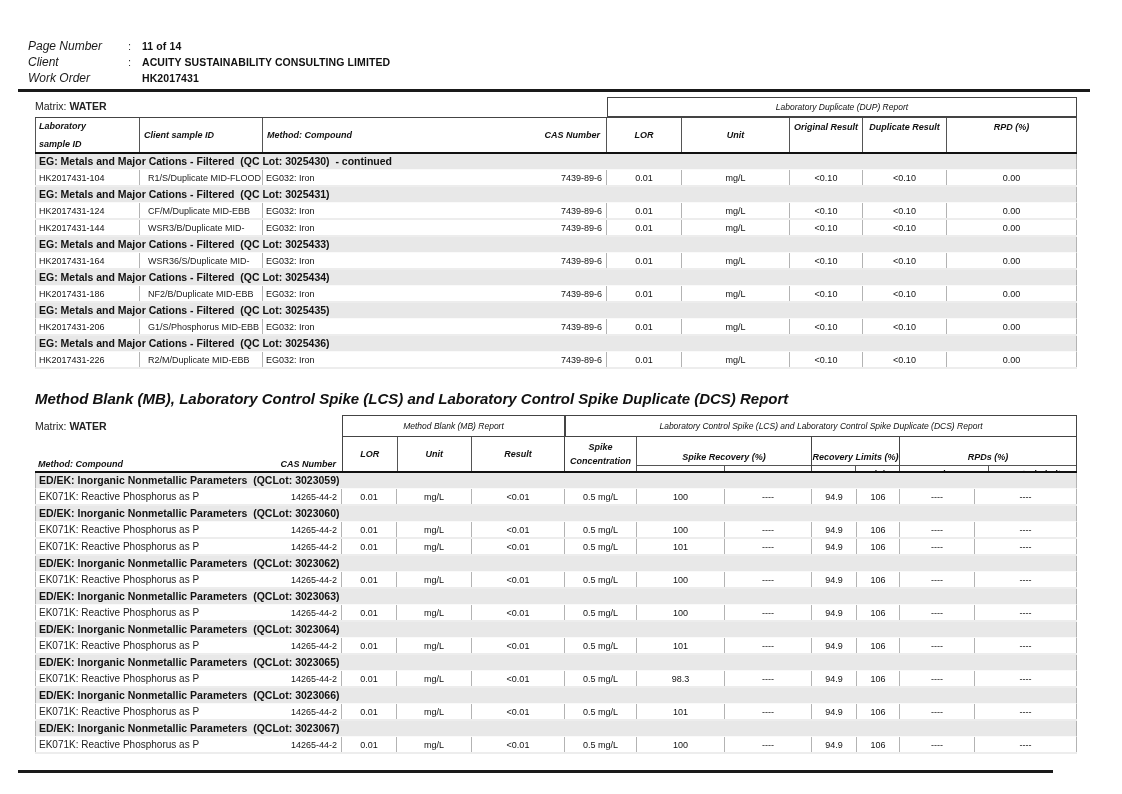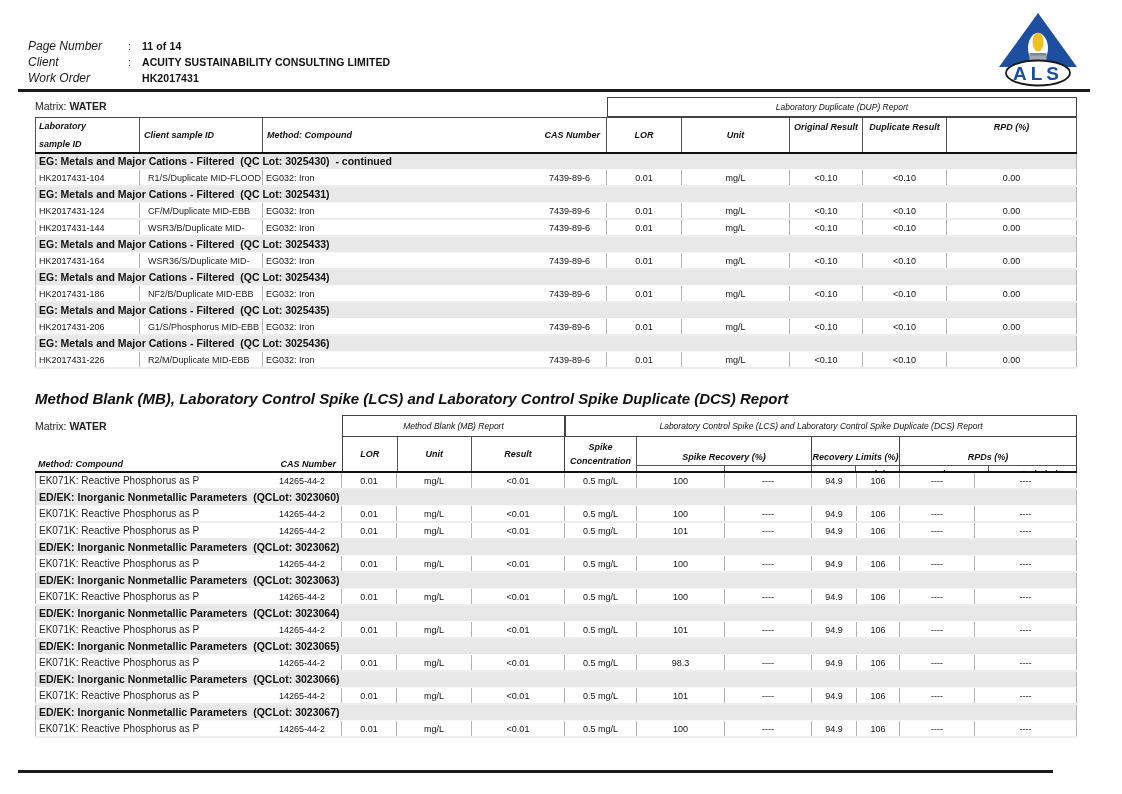--- a/index.html
+++ b/index.html
@@ -28,21 +28,21 @@
              font-style:italic; font-weight:normal; font-size:8.5px; }
   .hc { font-style:italic; font-weight:bold; font-size:9px; display:flex;
         align-items:center; justify-content:center; background:#fff; overflow:hidden; }
   .sec { height:16px; line-height:15px; background:#e8e8e8; font-weight:bold;
          font-size:10.5px; padding-left:3px; border-left:1px solid #b3b3b3;
          border-right:1px solid #b3b3b3; border-bottom:1px solid #fafafa; white-space:pre; overflow:hidden;}
   .row { height:17px; line-height:14px; border-bottom:2px solid #ededed; background:#fff; }
   .row .c { border-right:1px solid #b3b3b3; overflow:hidden; font-size:9px; padding-top:1px; }
   .row .c:first-child { border-left:1px solid #b3b3b3; }
   .num { text-align:center; }
-  .mc { display:flex; justify-content:space-between; padding:1px 16px 0 3px; }
+  .mc { display:flex; justify-content:space-between; padding:1px 4px 0 3px; }
   .labid { padding-left:3px; font-size:9.5px; }
   .clientid { padding-left:8px; font-size:7.5px; color:#222; padding-top:3px; }
 
   
   .t1grid { display:grid; grid-template-columns:105px 123px 344px 75px 108px 73px 84px 130px; }
   #t1 { top:97px; }
   #t1-span { left:572px; top:0; width:470px; height:20px; }
   #t1-head { position:absolute; top:20px; left:0; width:1042px; height:37px;
              border-top:1px solid #444; border-bottom:2px solid #111; }
   #t1-head .hc { border-right:1px solid #555; height:34px; }
@@ -101,31 +101,20 @@
       <span class="hdr-sep">:</span>
       <span class="hdr-value">ACUITY SUSTAINABILITY CONSULTING LIMITED</span>
     </div>
     <div class="hdr-row">
       <span class="hdr-label">Work Order</span>
       <span class="hdr-sep"></span>
       <span class="hdr-value">HK2017431</span>
     </div>
   </div>
 
-  <div class="logo">
-    <svg width="90" height="78" viewBox="0 0 90 78">
-      <polygon points="45,3 84,57 6,57" fill="#1d4e9f"></polygon>
-      <ellipse cx="45" cy="38" rx="10" ry="15" fill="#ffffff"></ellipse>
-      <ellipse cx="45" cy="32" rx="5.5" ry="9.5" fill="#f0c01e"></ellipse>
-      <rect x="36.5" y="43" width="17" height="8" rx="2" fill="#9fa8b3"></rect>
-      <rect x="36.5" y="43" width="17" height="2.5" rx="1" fill="#7d8791"></rect>
-      <ellipse cx="45" cy="63" rx="32" ry="12.5" fill="#ffffff" stroke="#1a1a1a" stroke-width="1.8"></ellipse>
-      <text x="45" y="69.5" text-anchor="middle" font-family="Liberation Sans, sans-serif" font-weight="bold" font-size="19" letter-spacing="4" fill="#1d4e9f">ALS</text>
-    </svg>
-  </div>
 
   <div class="rule-top"></div>
 
   <div class="matrix" style="left:35px; top:100px;">
     <span>Matrix:</span>
     <b>WATER</b>
   </div>
 
   <div class="tbl" id="t1">
     <div class="spanbox" id="t1-span">Laboratory Duplicate (DUP) Report</div>
@@ -292,20 +281,21 @@
     <div class="t2group" id="t2-grp-rpd">
       <div class="ghead">RPDs (%)</div>
       <div class="gsub">
         <div class="hc">Value</div>
         <div class="hc">Control Limit</div>
       </div>
     </div>
 
     <div id="t2-thick"></div>
     <div id="t2-rows">
+        <div class="sec">ED/EK: Inorganic Nonmetallic Parameters  (QCLot: 3023059)</div>
         <div class="row t2grid">
           <div class="c mc">
             <span class="compound" style="padding: 0px;">EK071K: Reactive Phosphorus as P</span>
             <span style="font-size: 9px;">14265-44-2</span>
           </div>
           <div class="c num">0.01</div>
           <div class="c num">mg/L</div>
           <div class="c num">&lt;0.01</div>
           <div class="c num">0.5 mg/L</div>
           <div class="c num">100</div>

